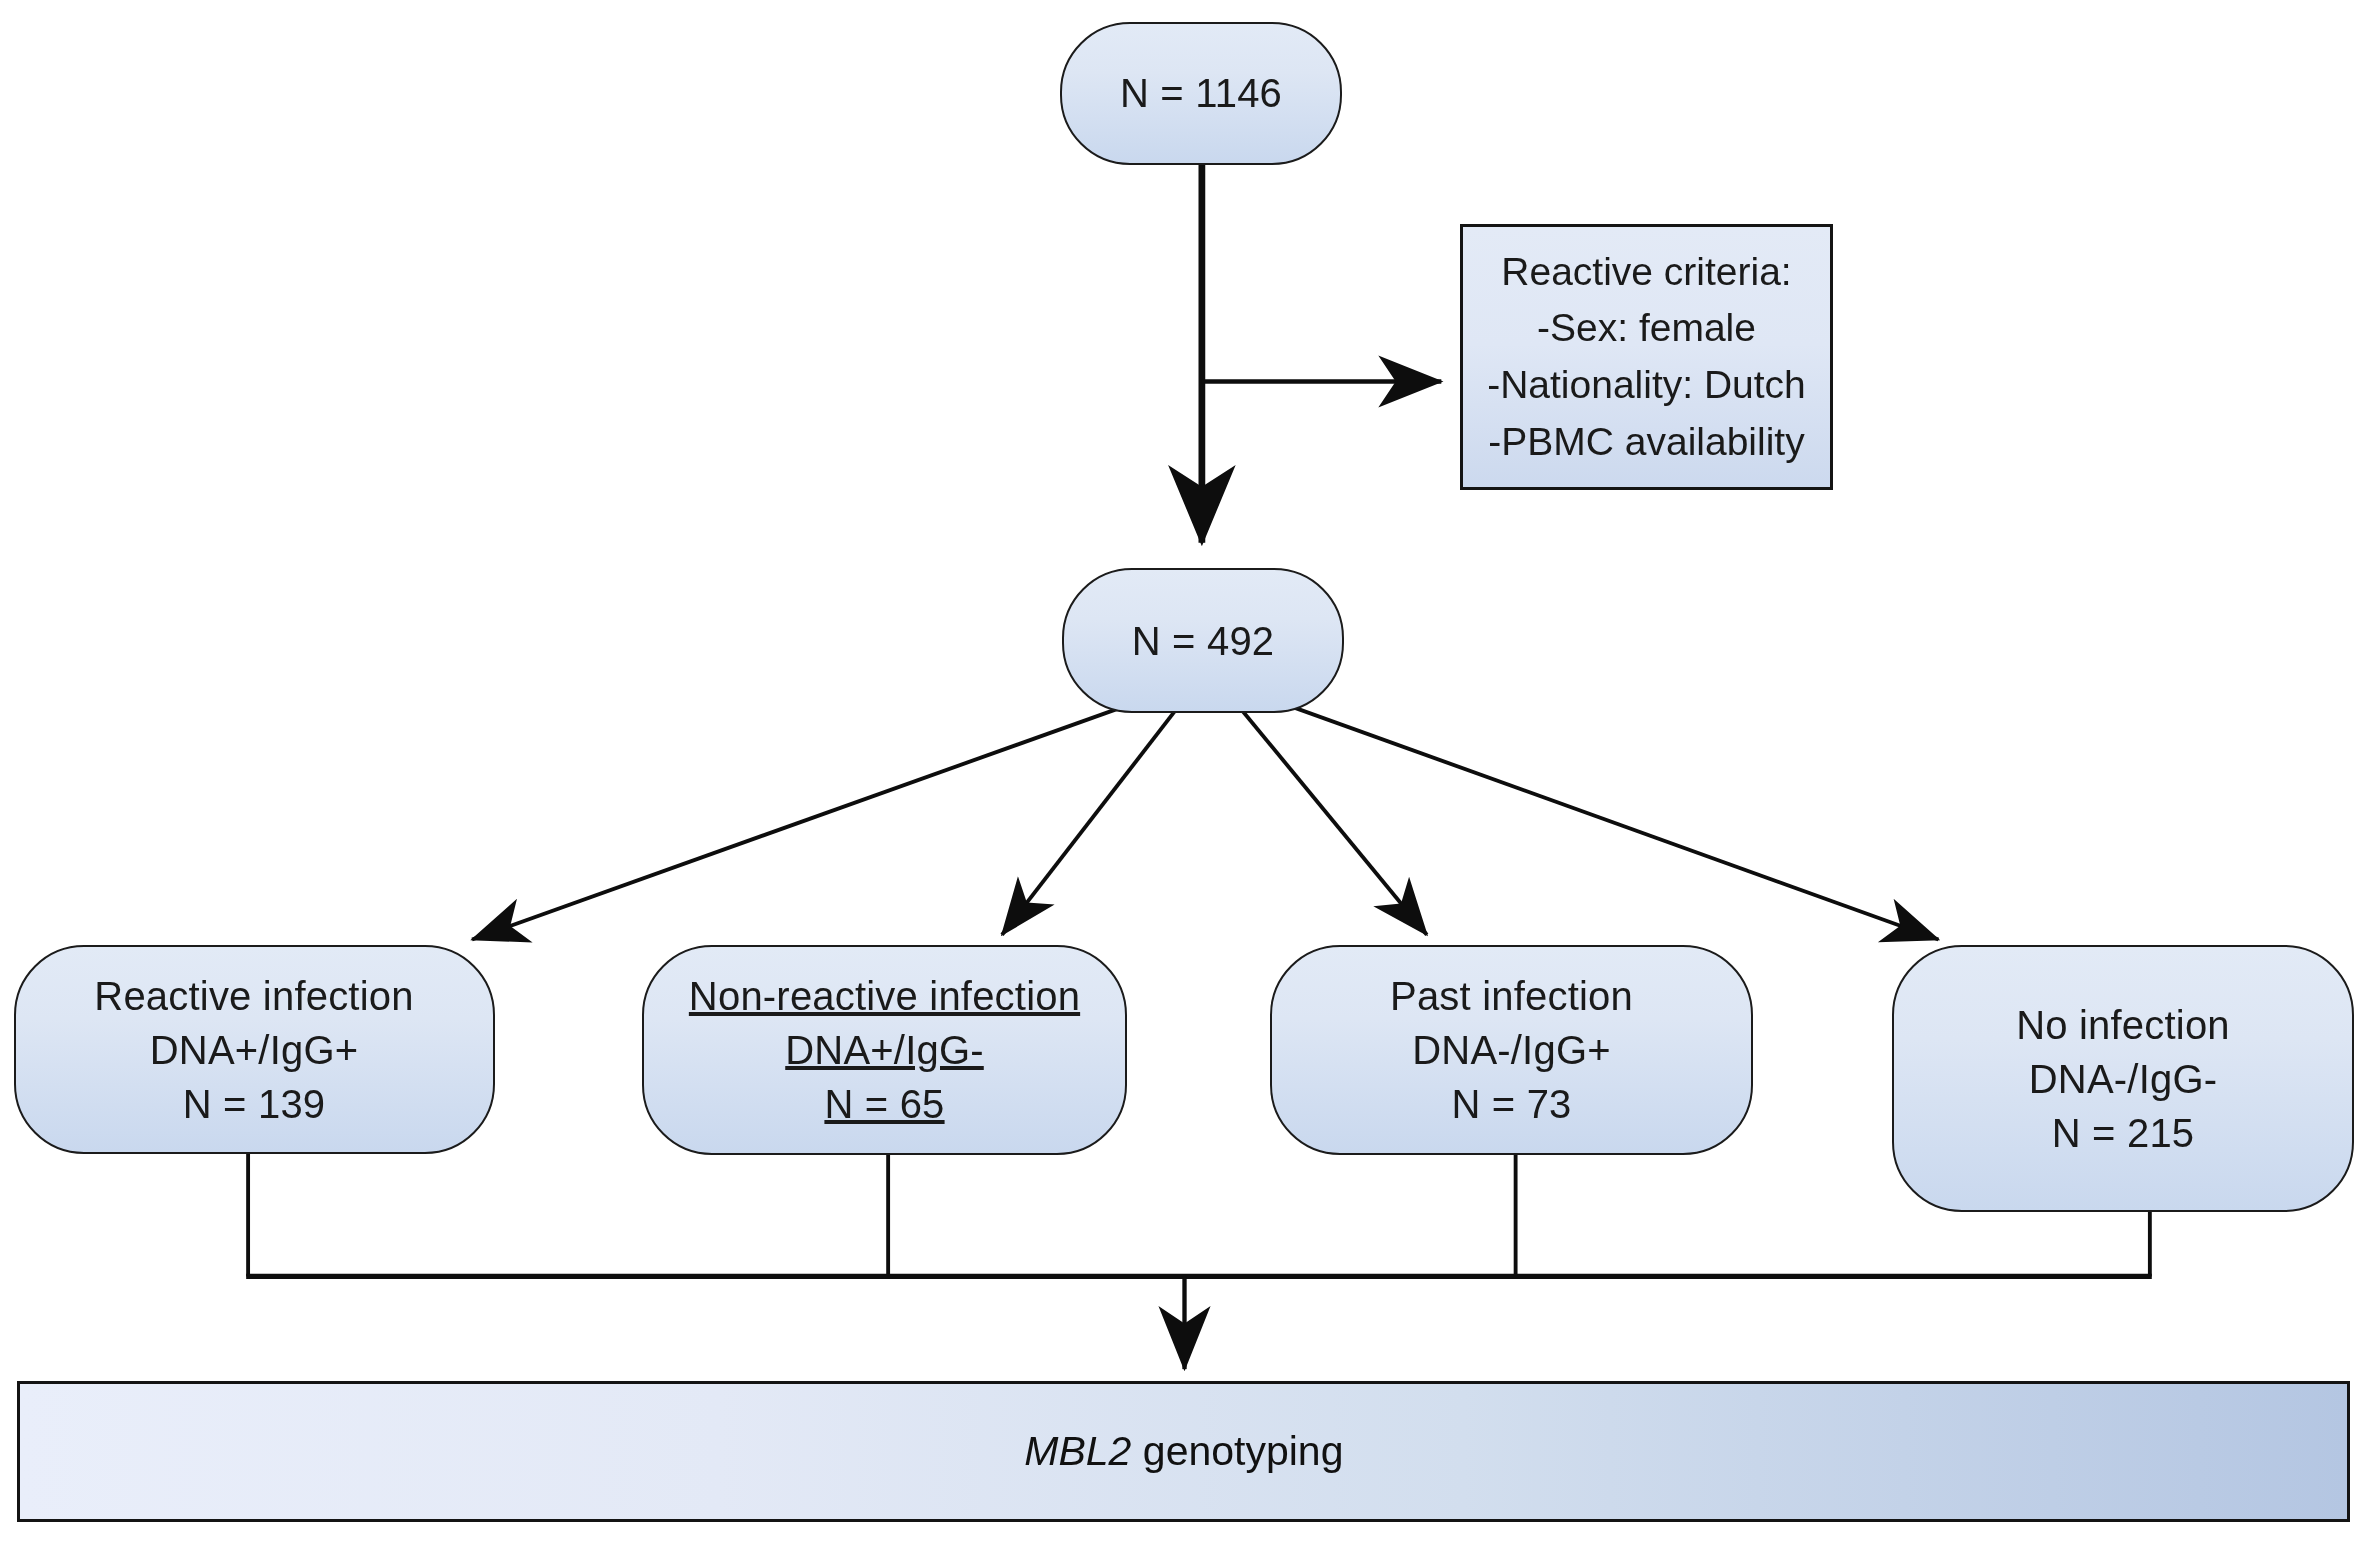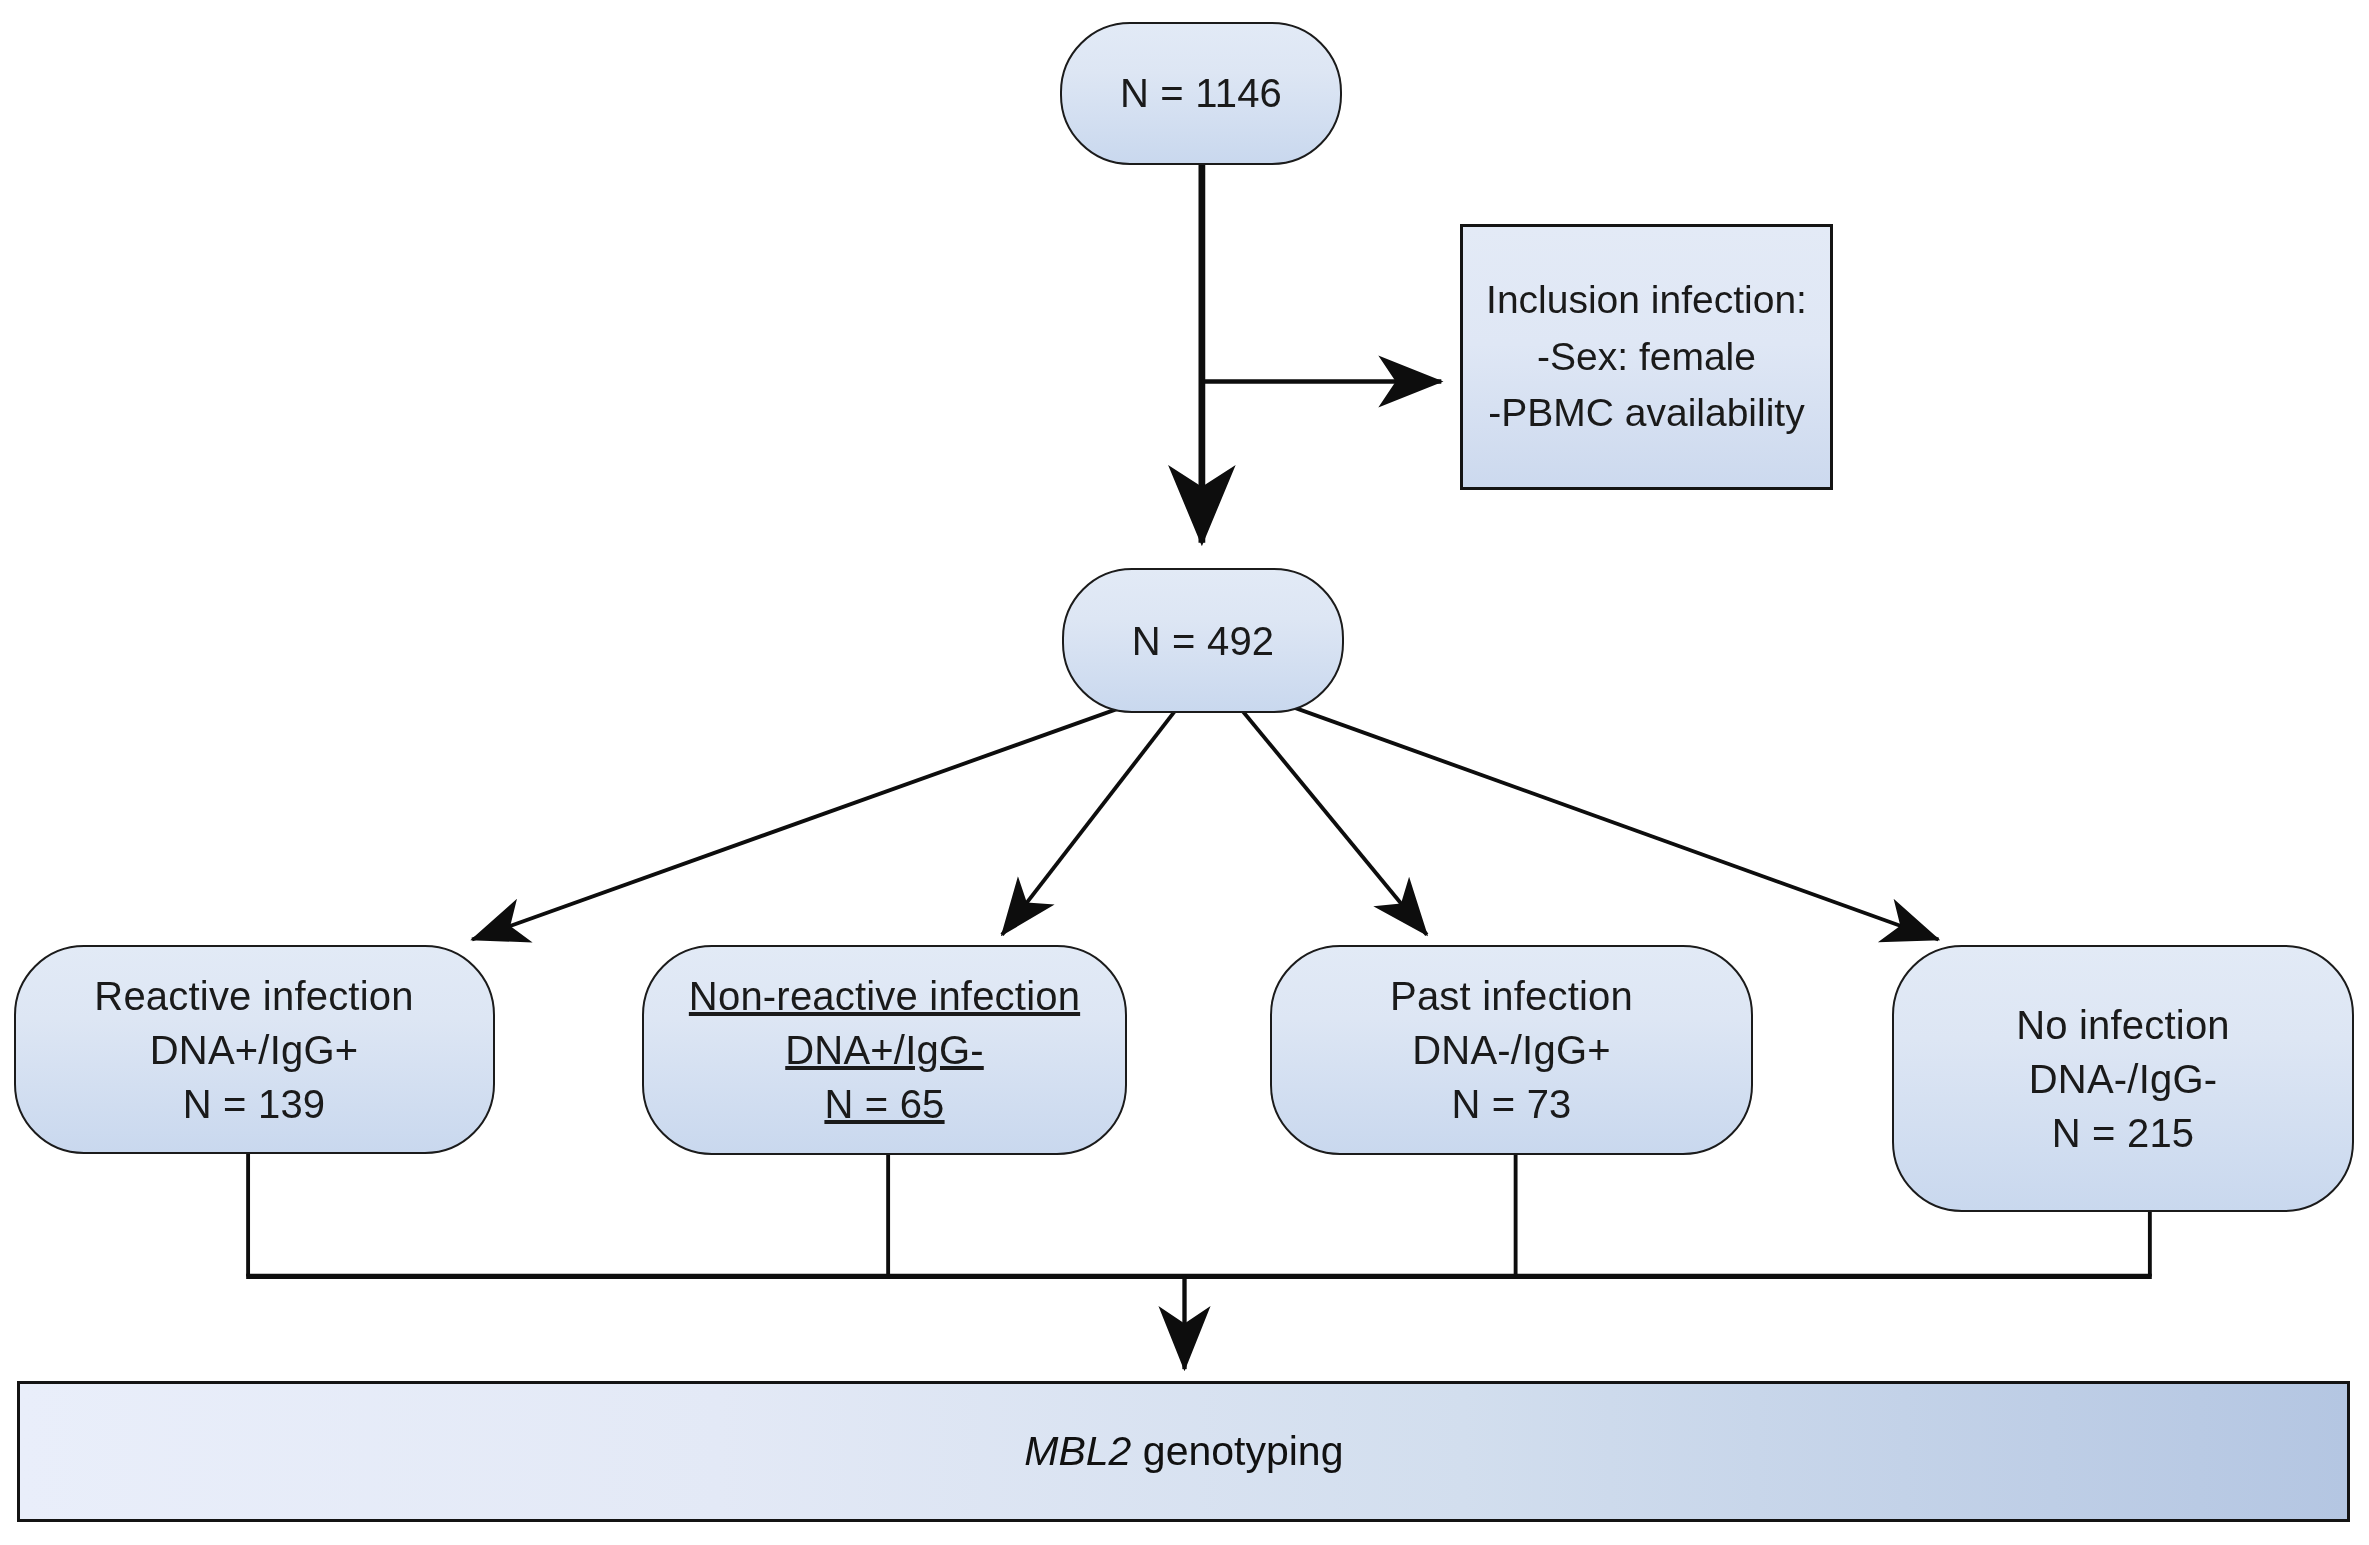--- a/index.html
+++ b/index.html
@@ -107,22 +107,23 @@
     <path d="M255,1322 L2229,1322" stroke="#0d0d0d" stroke-width="5.5" fill="none"></path>
 
     <path d="M1227,1322 L1227,1418" stroke="#0d0d0d" stroke-width="4.5" fill="none" marker-end="url(#arrowThin)"></path>
   </svg>
 
   <div class="node" style="left:1060px; top:9.7px; width:282px; height:143px;">
     <span class="line">N = 1146</span>
   </div>
 
   <div class="criteria-box" style="left:1460px; top:224px; width:373px; height:266px;">
-    <span class="line">Inclusion infection:</span>
+    <span class="line">Reactive criteria:</span>
     <span class="line">-Sex: female</span>
+    <span class="line">-Nationality: Dutch</span>
     <span class="line">-PBMC availability</span>
   </div>
 
   <div class="node" style="left:1062px; top:556px; width:282px; height:145px;">
     <span class="line">N = 492</span>
   </div>
 
   <div class="node" style="left:13.5px; top:933px; width:481px; height:209px;">
     <span class="line">Reactive infection</span>
     <span class="line">DNA+/IgG+</span>

